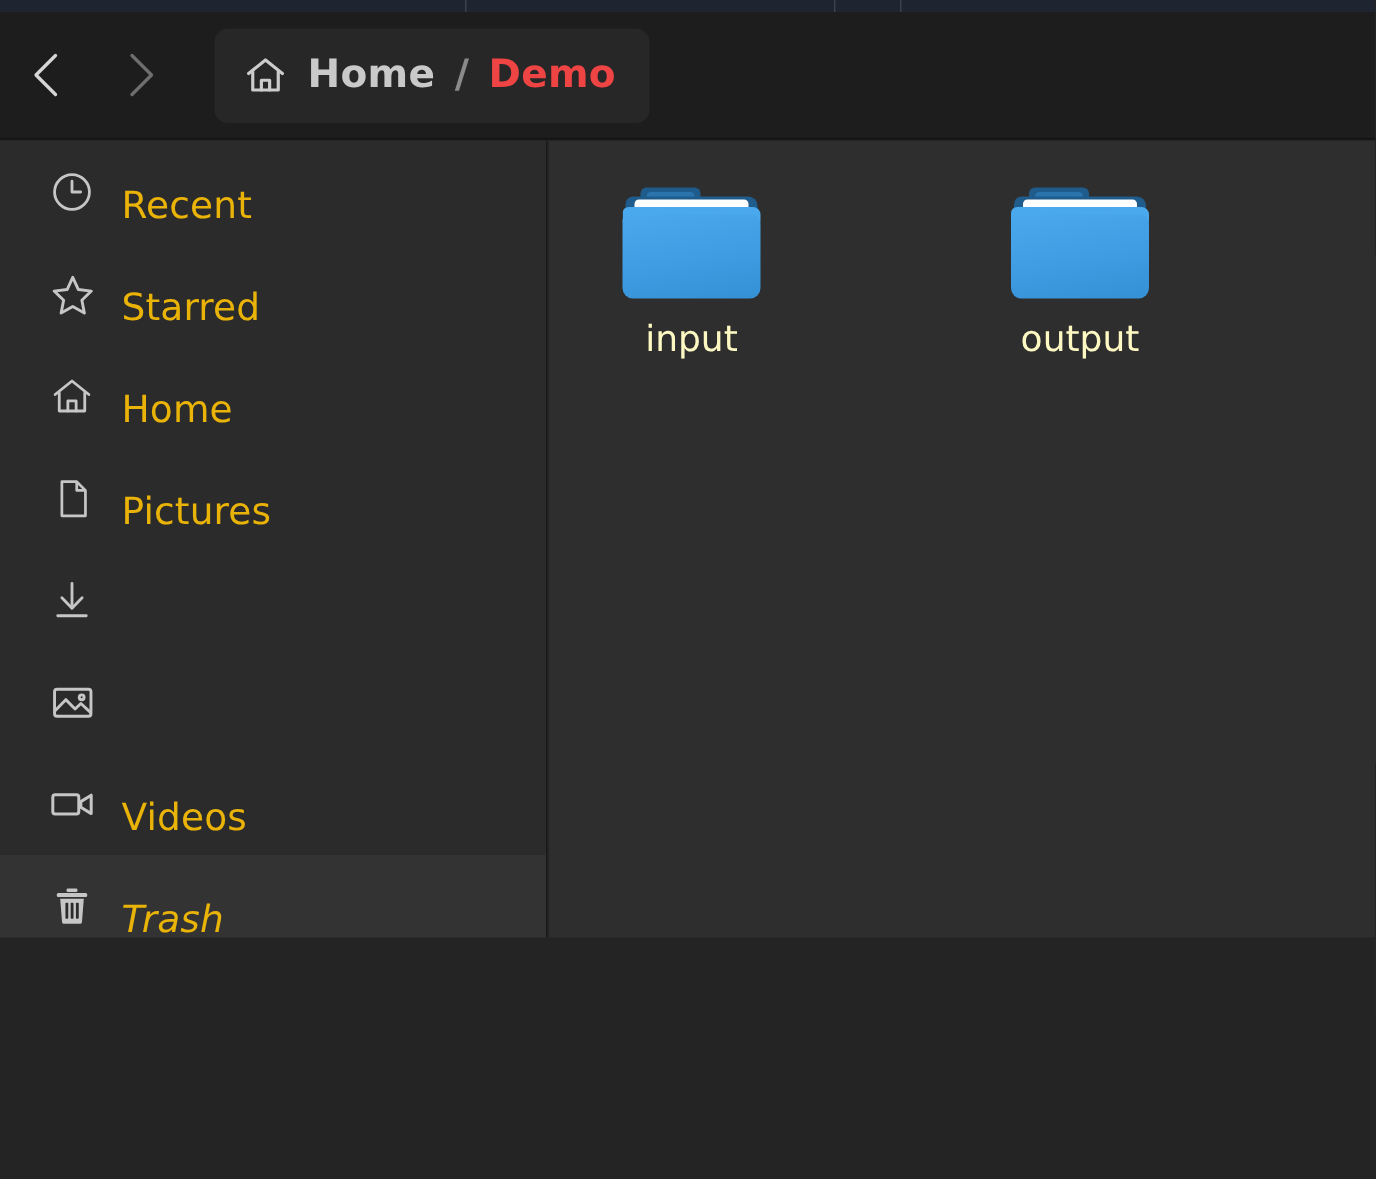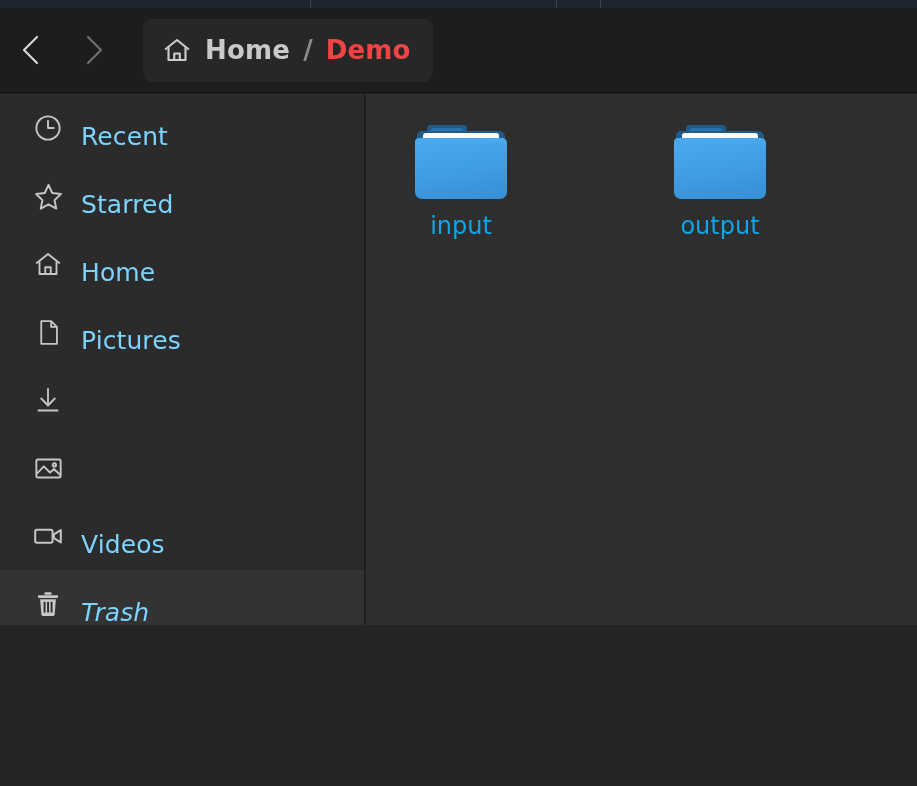--- a/index.html
+++ b/index.html
@@ -123,21 +123,21 @@
   .side-icon {
     width:36px; height:36px;
     display:flex; align-items:center; justify-content:center;
     flex:0 0 36px;
     margin-right:15px;
   }
   .side-icon svg { display:block; stroke:#c6c6c6; }
   .side-icon.filled svg { fill:#c6c6c6; stroke:none; }
   .side-label {
     font-size:25px;
-    color:#7dd3fc;
+    color:#eab308;
     letter-spacing:.1px;
     white-space:nowrap;
     margin-top:16px;
   }
 
   
   .content {
     position:absolute; left:366px; top:94px;
     width:551px; height:692px;
     background:#2e2e2e;
@@ -208,21 +208,21 @@
   }
   .folder .lip2 {
     position:absolute; left:36px; top:19px;
     width:56px; height:10px;
     background:#4aa8ec;
     border-radius:0 5px 0 0;
   }
 
   .file-label {
     font-size:24px;
-    color:#0ea5e9;
+    color:#fef9c3;
     text-align:center;
     white-space:nowrap;
   }
 
   
   .bottom-strip {
     position:absolute; left:0; bottom:0;
     width:365px; height:11px;
     background:#262626;
   }

